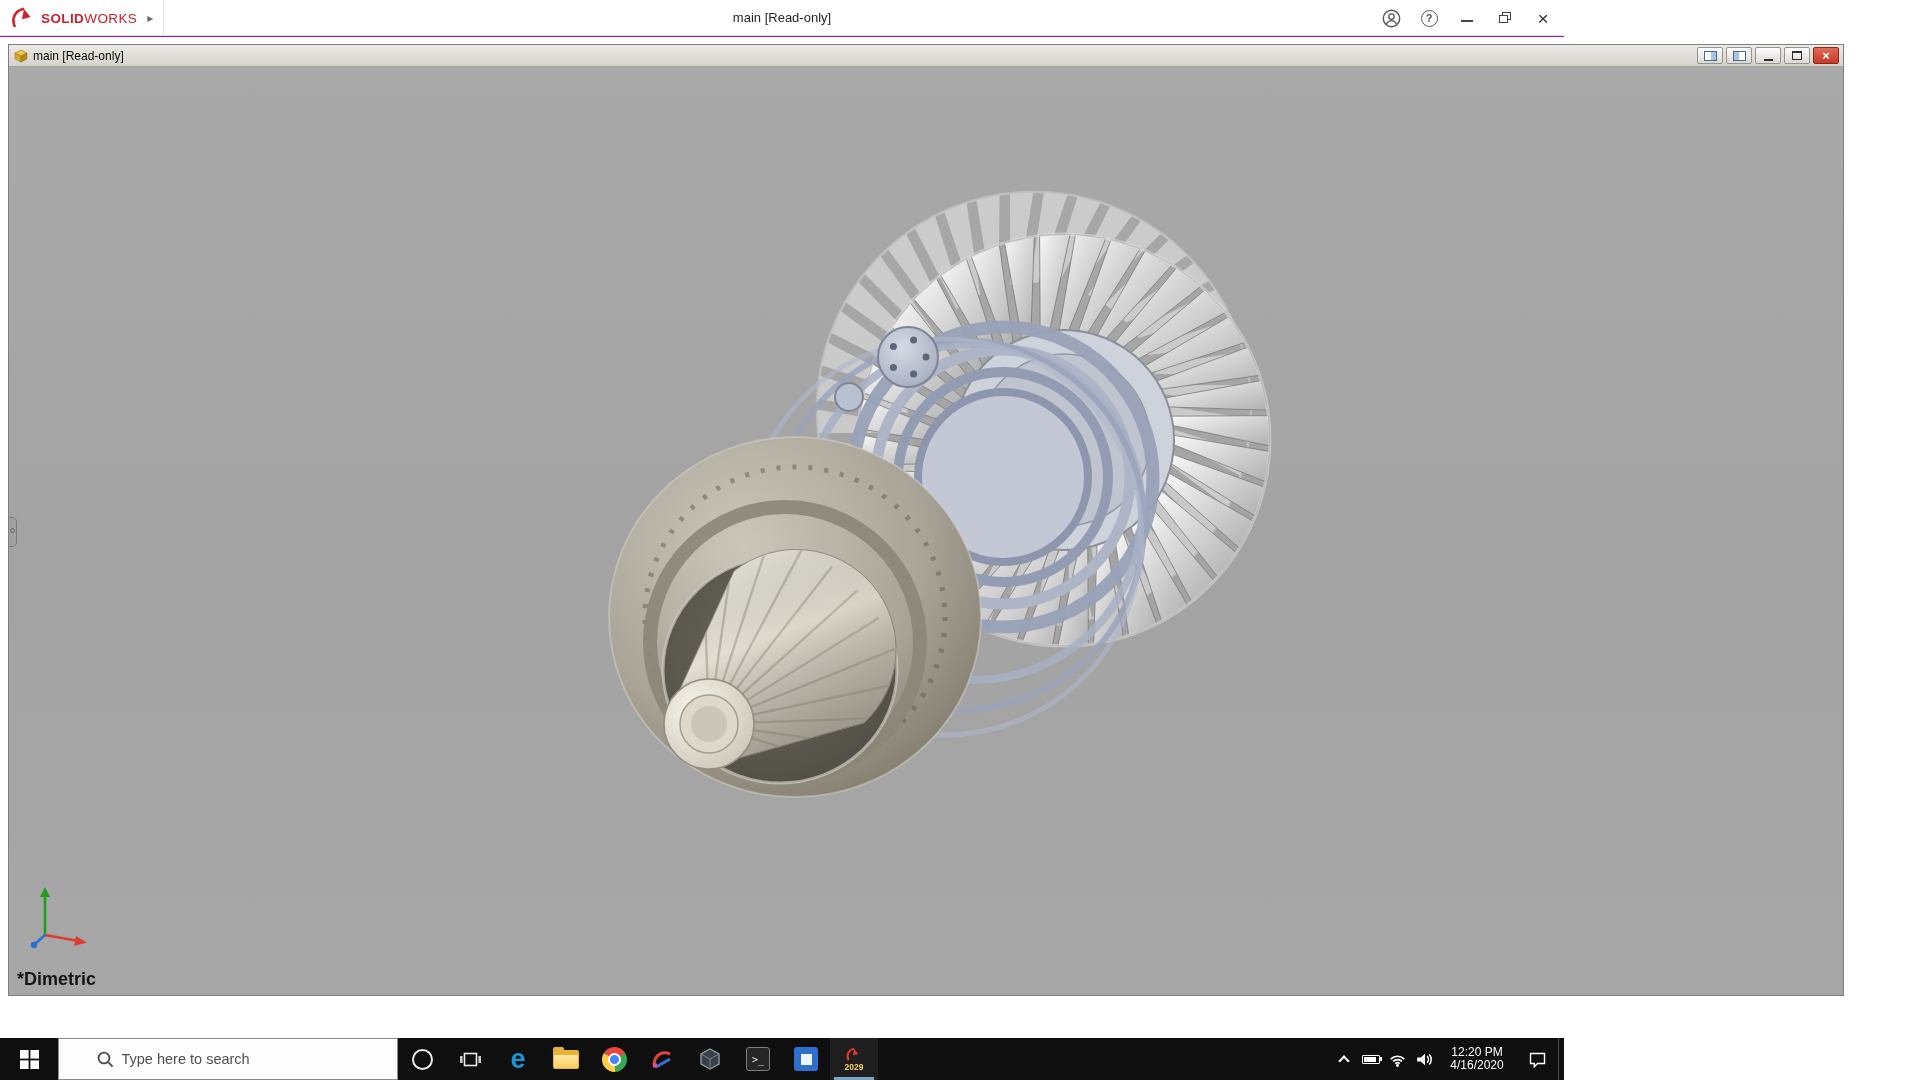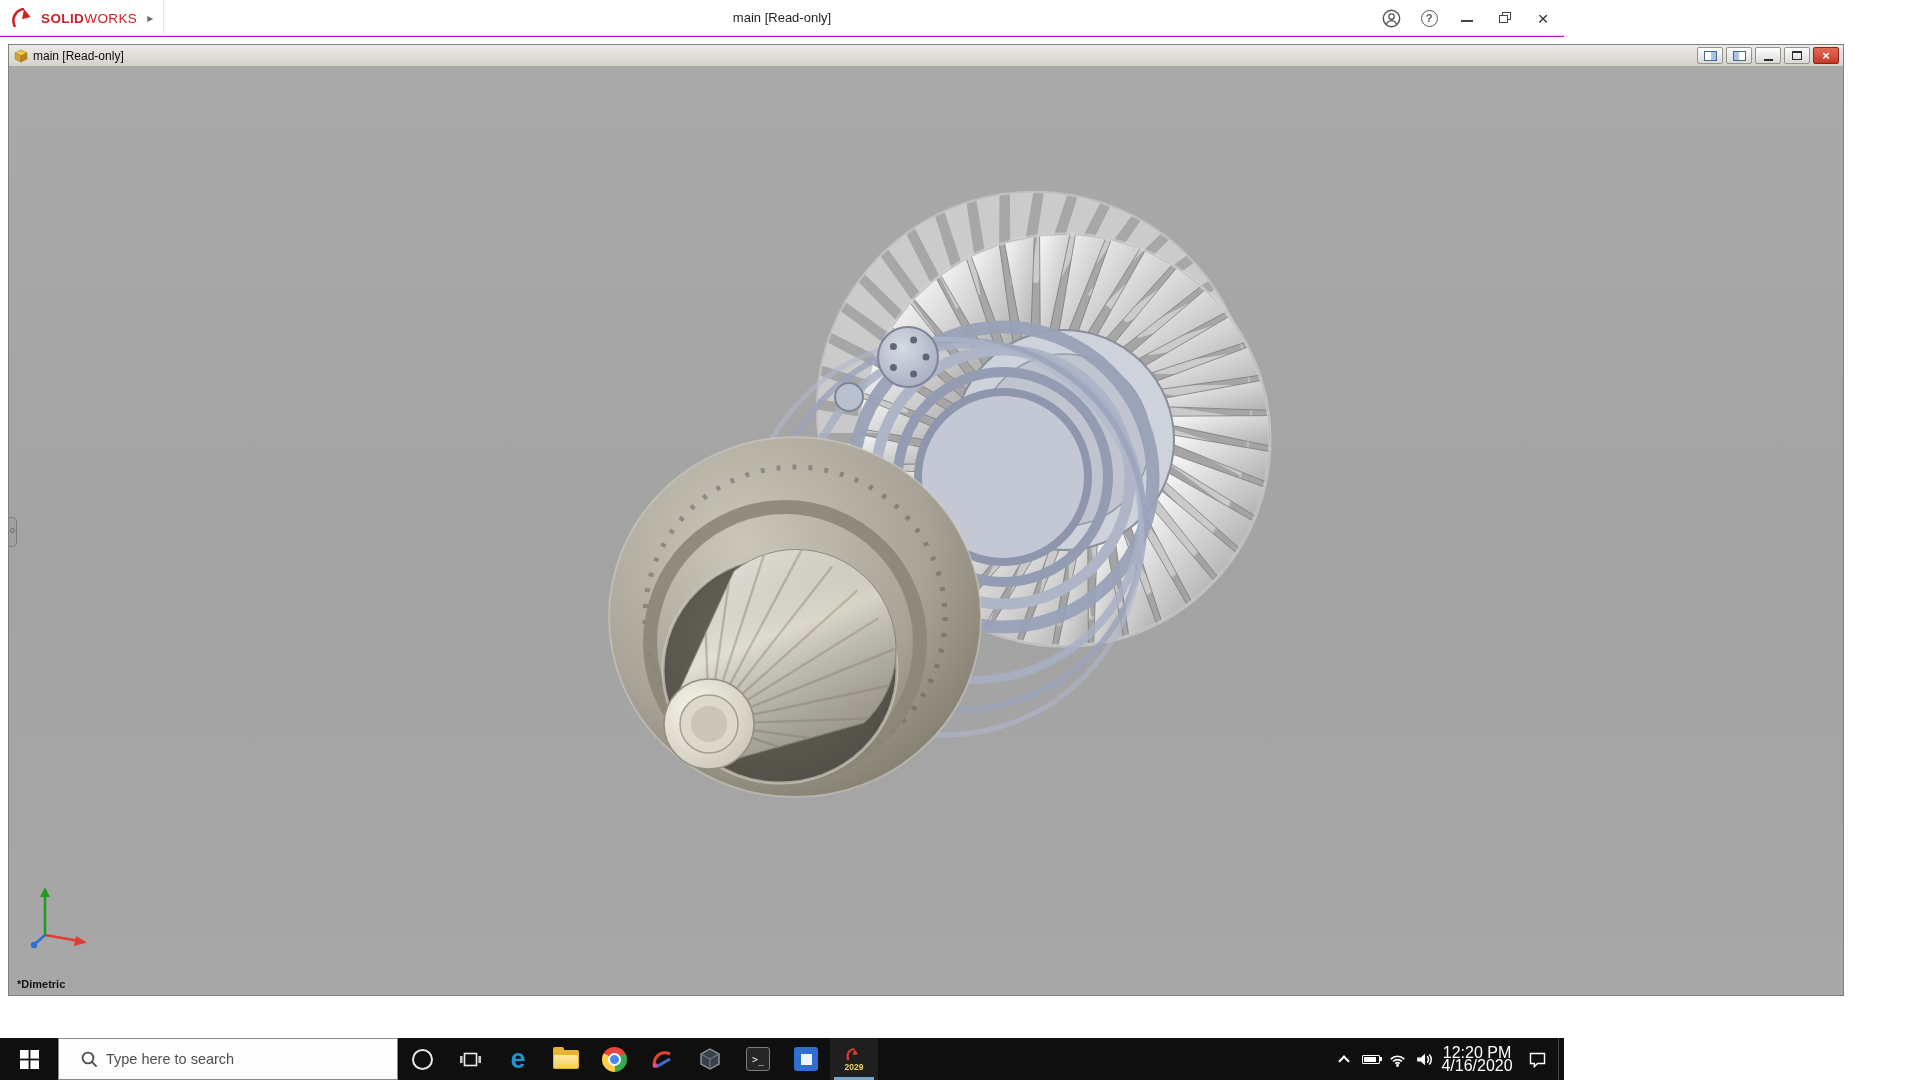--- a/index.html
+++ b/index.html
@@ -47,28 +47,28 @@
 
   
   .viewport { position:absolute; left:0; top:22px; right:0; bottom:0; overflow:hidden;
               background:linear-gradient(180deg,#a9a9a9 0%, #a3a3a3 55%, #a7a7a7 100%); }
   .engine-svg { position:absolute; left:0; top:0; width:100%; height:100%; }
   .panel-handle { position:absolute; left:0; top:450px; width:8px; height:30px; background:#a0a0a0;
                   border:1px solid #7d7d7d; border-left:none; border-radius:0 5px 5px 0; cursor:pointer; }
   .panel-handle i { position:absolute; left:1px; top:10px; width:5px; height:5px; border:1px solid #666;
                     border-radius:50%; display:block; }
   .triad { position:absolute; left:18px; bottom:44px; width:74px; height:74px; }
-  .view-label { position:absolute; left:8px; bottom:5px; font-size:11px; font-weight:700; color:#141414; }
+  .view-label { position:absolute; left:8px; bottom:5px; font-size:18px; font-weight:700; color:#141414; }
 
   
   .taskbar { position:absolute; left:0; right:0; bottom:0; height:42px; background:#0f0f0f;
              display:flex; align-items:stretch; }
   .start-btn { width:58px; display:flex; align-items:center; justify-content:center; cursor:pointer; }
   .search-box { width:340px; background:#fdfdfd; border:1px solid #8a8a8a; display:flex; align-items:center;
-                gap:8px; padding-left:22px; cursor:text; }
+                gap:8px; padding-left:22px; cursor:text;justify-content:center; }
   .search-box input { border:none; outline:none; background:transparent; font-size:14.5px; color:#4c4c4c;
                       width:260px; font-family:"Liberation Sans", sans-serif; }
   .search-box input::placeholder { color:#4f4f4f; opacity:1; }
   .task-icons { display:flex; }
   .task-icon { width:48px; display:flex; align-items:center; justify-content:center; position:relative; cursor:pointer; }
   .task-icon.active { background:rgba(255,255,255,.07); }
   .task-icon.active::after { content:""; position:absolute; left:4px; right:4px; bottom:0; height:3px; background:#7aa7c7; }
   .cortana-ring { width:21px; height:21px; border:2px solid #e9e9e9; border-radius:50%; }
   .edge-e { font-size:27px; font-weight:700; color:#1b95d4; line-height:1; }
   .folder { position:relative; width:26px; height:19px; }
@@ -90,21 +90,21 @@
 
   .tray { margin-left:auto; display:flex; align-items:center; padding-left:14px; }
   .tray-item { height:42px; display:flex; align-items:center; justify-content:center; cursor:pointer; }
   .chevron-up { width:8px; height:8px; border-left:2px solid #fff; border-top:2px solid #fff;
                 transform:rotate(45deg); margin-top:4px; }
   .battery { width:18px; height:9px; border:1.3px solid #fff; border-radius:1px; position:relative; }
   .battery::before { content:""; position:absolute; right:-3.5px; top:1.5px; width:2.5px; height:4px; background:#fff; }
   .battery::after { content:""; position:absolute; left:1px; top:1px; bottom:1px; width:12px; background:#fff; }
   .w26 { width:27px; }
   .clock { width:78px; display:flex; flex-direction:column; align-items:center; justify-content:center;
-           color:#fff; font-size:16px; line-height:13.5px; }
+           color:#fff; font-size:12px; line-height:13.5px; }
   .action-center { width:42px; }
   .show-desktop { width:6px; border-left:1px solid #484848; height:42px; cursor:pointer; }
 </style>
 </head>
 <body>
 
 <div class="stage">
 
   <header class="titlebar">
     <div class="brand">

